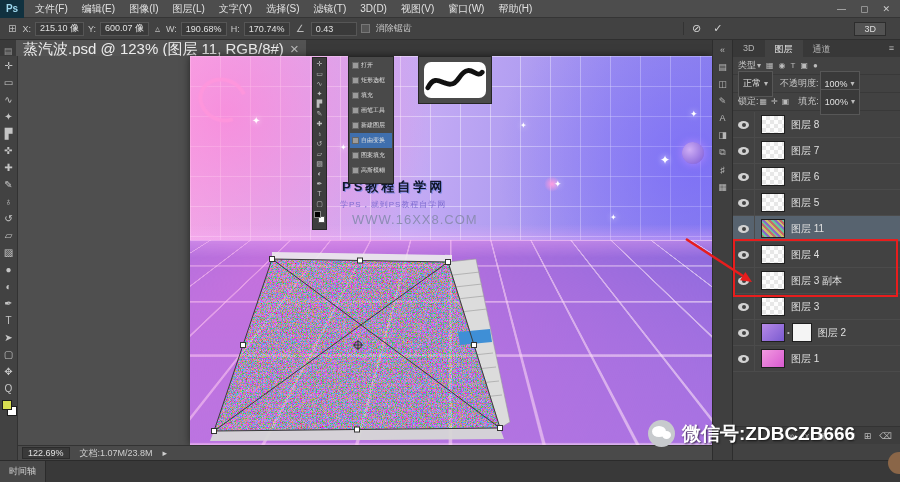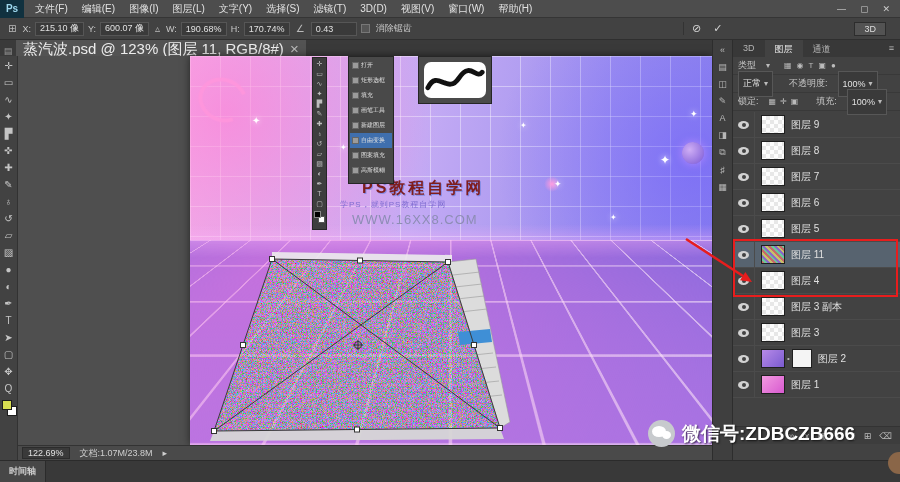--- a/index.html
+++ b/index.html
@@ -65,22 +65,22 @@
       linear-gradient(180deg,#8468dc,#a678e8 50%,#c08cf0);}
   .horizon-glow{position:absolute;left:0;top:168px;width:522px;height:34px;
     background:linear-gradient(rgba(255,255,255,0),rgba(255,180,250,.35),rgba(255,255,255,0));}
   .swirl{position:absolute;left:8px;top:22px;width:50px;height:44px;border:4px solid rgba(255,150,220,.85);
     border-radius:50%;border-right-color:transparent;transform:rotate(24deg);}
   .planet{position:absolute;left:492px;top:86px;width:22px;height:22px;border-radius:50%;
     background:radial-gradient(circle at 35% 35%,#cfaef5,#7a58d4);box-shadow:0 0 9px rgba(185,140,255,.9);}
   .glow-dot{position:absolute;left:354px;top:120px;width:16px;height:16px;border-radius:50%;
     background:radial-gradient(circle,#ff9ade,rgba(255,154,222,0) 70%);}
   .star{position:absolute;color:#fff;text-shadow:0 0 6px rgba(255,255,255,.95);line-height:1;}
-  .art-title{position:absolute;left:172px;top:122px;font-size:16px;font-weight:bold;letter-spacing:3px;
-    color:#7f1d1d;text-shadow:1px 1px 0 rgba(95,125,225,.65);}
+  .art-title{position:absolute;left:152px;top:122px;font-size:13px;font-weight:bold;letter-spacing:3px;
+    color:#0f172a;text-shadow:1px 1px 0 rgba(95,125,225,.65);}
   .art-sub{position:absolute;left:150px;top:143px;font-size:8px;color:#7d6bd0;letter-spacing:1px;}
   .art-url{position:absolute;left:162px;top:156px;font-size:13px;color:#8d8db4;letter-spacing:1px;}
 
   .mini-toolbar{position:absolute;left:122px;top:1px;width:15px;height:173px;background:#3e3e3e;
     border:1px solid #262626;display:flex;flex-direction:column;align-items:center;padding-top:1px;}
   .mini-tool{font-size:7px;height:10px;line-height:10px;color:#bdbdbd;}
   .mini-swatches{position:relative;width:12px;height:13px;margin-top:2px;}
   .mini-fg{position:absolute;left:0;top:0;width:7px;height:7px;background:#000;border:1px solid #888;z-index:2;}
   .mini-bg{position:absolute;left:4px;top:5px;width:7px;height:7px;background:#fff;border:1px solid #555;}
 
@@ -93,34 +93,34 @@
   .brush-panel{position:absolute;left:228px;top:0;width:74px;height:48px;background:#4a4a4a;border:1px solid #262626;}
   .brush-preview{position:absolute;left:5px;top:5px;right:5px;bottom:5px;background:#fff;border-radius:7px;}
   .brush-preview svg{width:100%;height:100%;}
 
   .transform-svg{position:absolute;left:0;top:0;width:522px;height:389px;}
 
   
   .statusbar{position:absolute;left:18px;top:445px;width:694px;height:15px;background:#4a4a4a;
     border-top:1px solid #333;display:flex;align-items:center;gap:10px;font-size:9px;color:#cfcfcf;padding-left:4px;}
   .zoom-box{background:#3a3a3a;border:1px solid #2c2c2c;padding:0 5px;color:#e0e0e0;}
-  .timelinebar{position:absolute;left:0;top:460px;width:900px;height:22px;background:#393939;border-top:1px solid #2b2b2b;font-weight:bold;}
+  .timelinebar{position:absolute;left:0;top:460px;width:900px;height:22px;background:#393939;border-top:1px solid #2b2b2b;}
   .timeline-tab{position:absolute;left:0;top:0;padding:4px 9px;font-size:9px;color:#cfcfcf;background:#474747;
     border-right:1px solid #2b2b2b;}
 
   
   .dock-strip{position:absolute;left:712px;top:40px;width:20px;height:420px;background:#3f3f3f;
     border-left:1px solid #2d2d2d;display:flex;flex-direction:column;align-items:center;gap:7px;
     padding-top:5px;font-size:9px;color:#b8b8b8;}
   .right-panel{position:absolute;left:732px;top:40px;width:168px;height:420px;background:#424242;border-left:1px solid #2d2d2d;}
   .panel-tabs{height:17px;display:flex;align-items:stretch;background:#383838;font-size:9px;color:#b4b4b4;}
   .panel-tab{padding:3px 10px;}
   .panel-tab.active{background:#424242;color:#ececec;}
   .panel-menu{margin-left:auto;padding:3px 6px;color:#bbb;}
-  .filter-row,.blend-row,.lock-row{height:18px;display:flex;align-items:center;gap:10px;
+  .filter-row,.blend-row,.lock-row{height:18px;display:flex;align-items:center;gap:1px;
     font-size:9px;color:#c8c8c8;padding:0 5px;border-bottom:1px solid #393939;}
   .mode-select,.pct-box{background:#3a3a3a;border:1px solid #575757;padding:12px 4px;height:21px;
     display:flex;align-items:center;gap:3px;color:#e0e0e0;}
   .small-ic{font-size:8px;color:#bbb;}
   .layers-list{position:absolute;left:0;top:72px;right:0;height:312px;overflow:hidden;}
   .layer-row{height:26px;display:flex;align-items:center;border-bottom:1px solid #4b4b4b;font-size:10px;color:#e0e0e0;}
   .layer-row.selected{background:var(--sel);}
   .eye-cell{width:22px;height:26px;border-right:1px solid #4b4b4b;display:flex;align-items:center;justify-content:center;flex:none;}
   .eye{width:11px;height:8px;background:#d2d2d2;border-radius:50%;position:relative;}
   .eye::after{content:"";position:absolute;left:3.5px;top:2px;width:4px;height:4px;background:#424242;border-radius:50%;}
@@ -434,27 +434,20 @@
       <span>100%</span>
       <span class="small-ic">▾</span>
     </span>
   </div>
   <div class="layers-list" id="layers-list">
       <div class="layer-row">
         <div class="eye-cell">
           <div class="eye"></div>
         </div>
         <div class="thumb "></div>
-        <span class="layer-name">图层 9</span>
-      </div>
-      <div class="layer-row">
-        <div class="eye-cell">
-          <div class="eye"></div>
-        </div>
-        <div class="thumb "></div>
         <span class="layer-name">图层 8</span>
       </div>
       <div class="layer-row">
         <div class="eye-cell">
           <div class="eye"></div>
         </div>
         <div class="thumb "></div>
         <span class="layer-name">图层 7</span>
       </div>
       <div class="layer-row">

